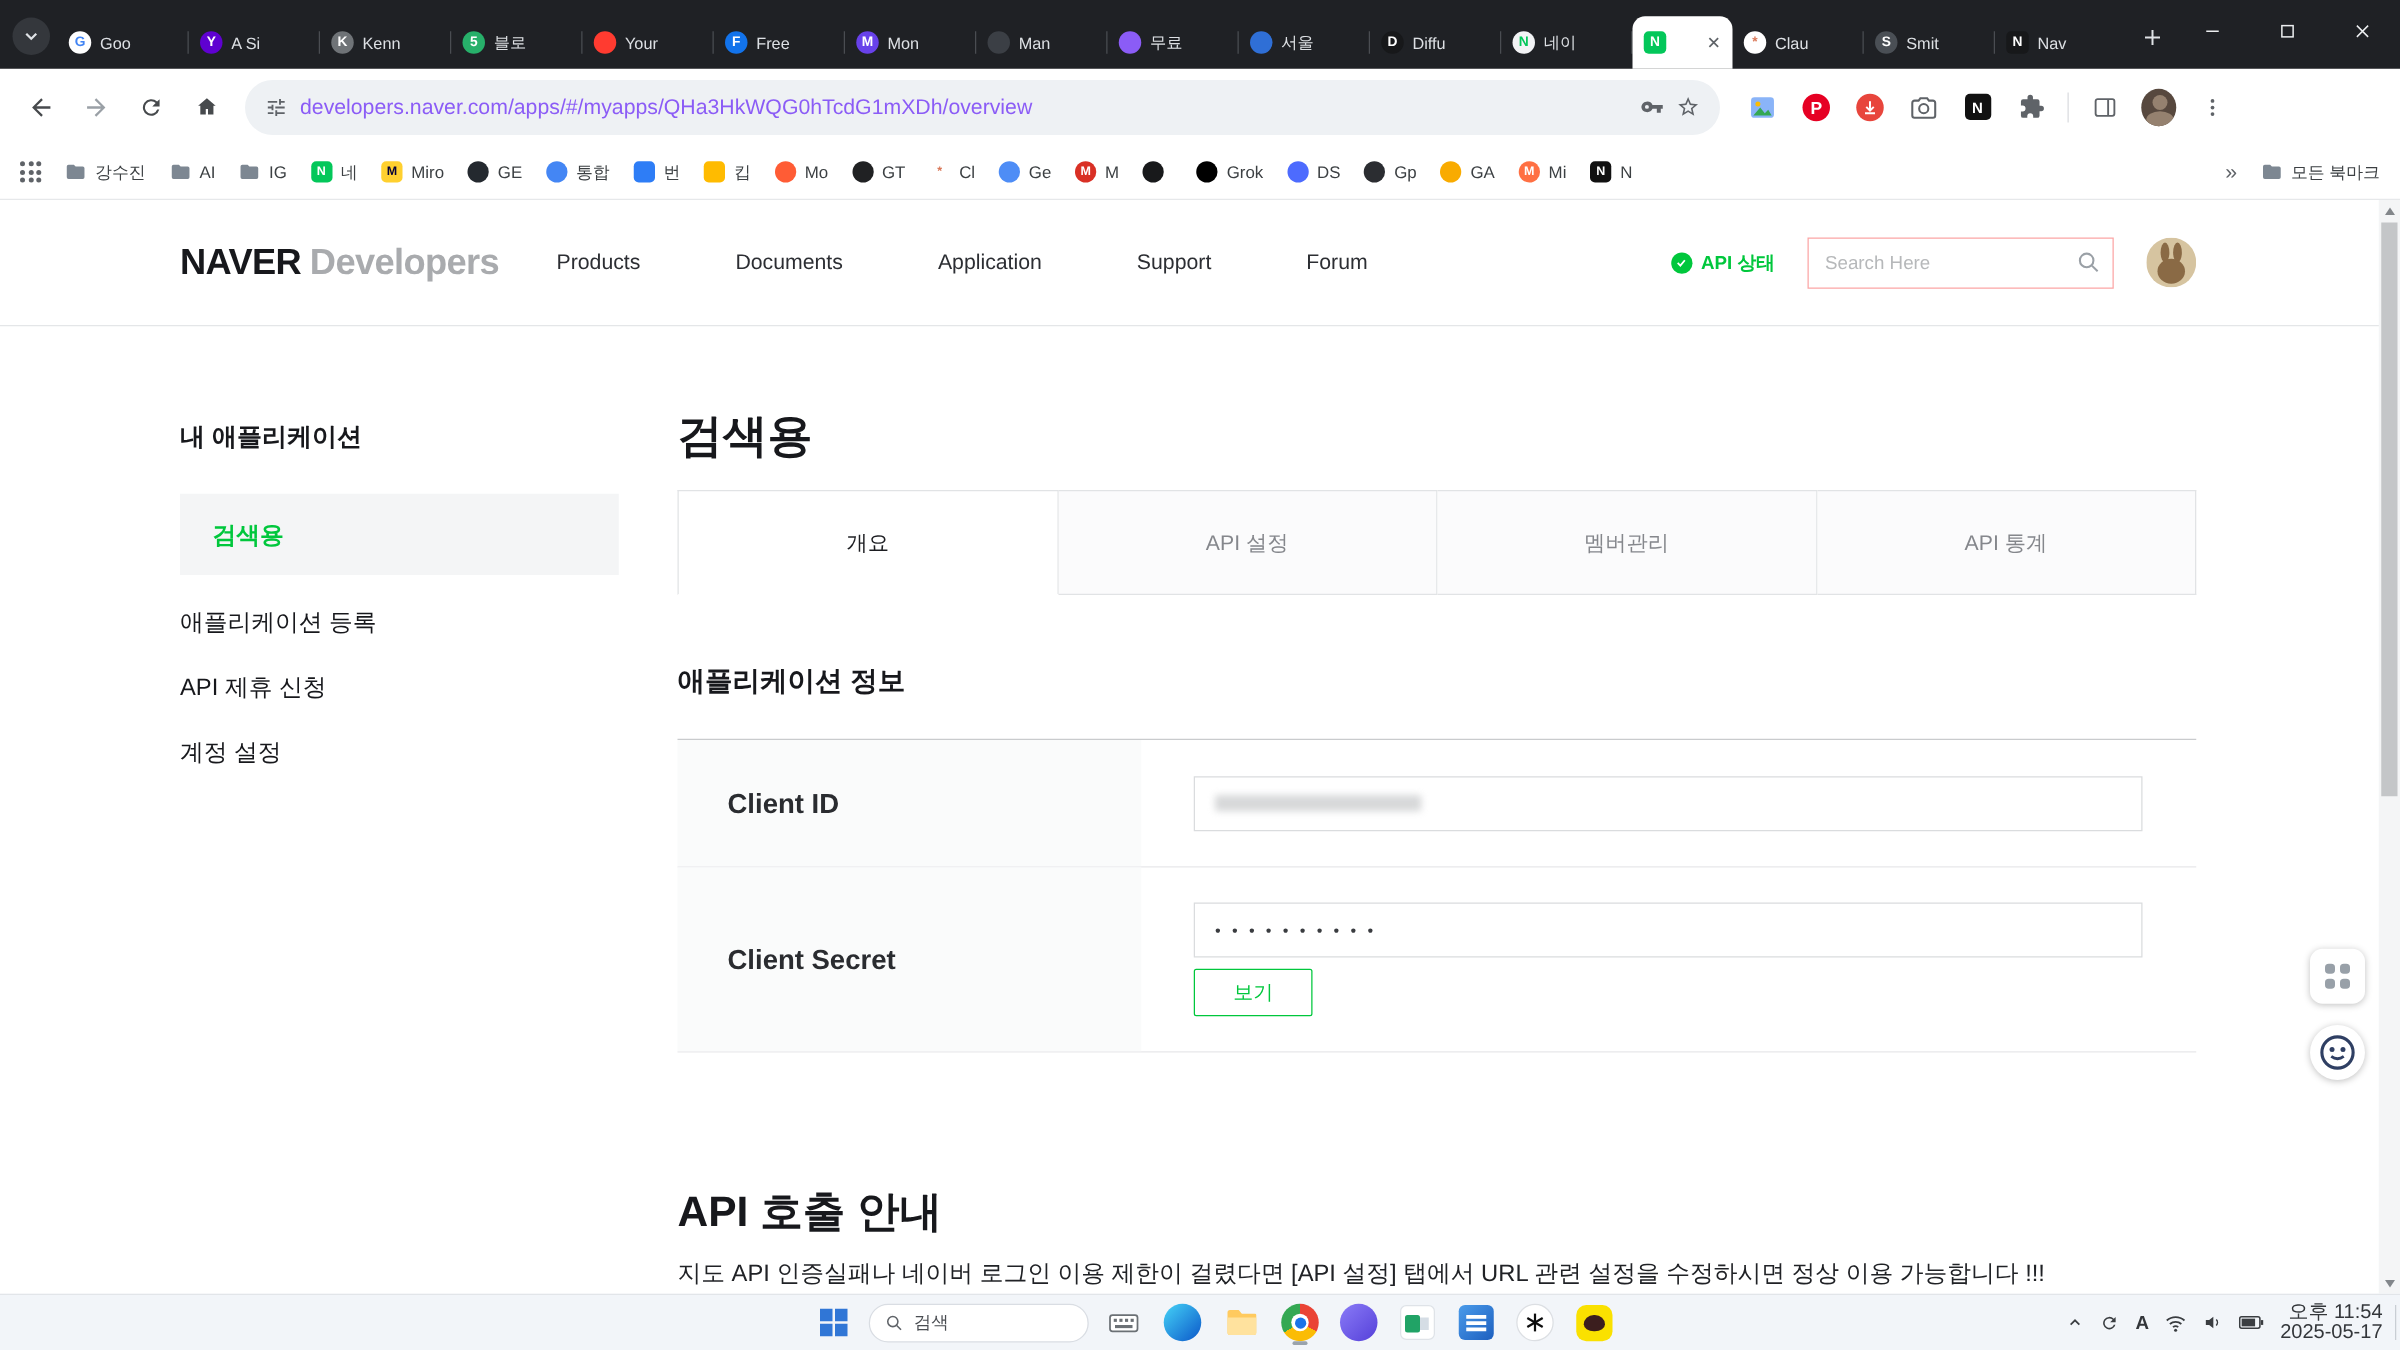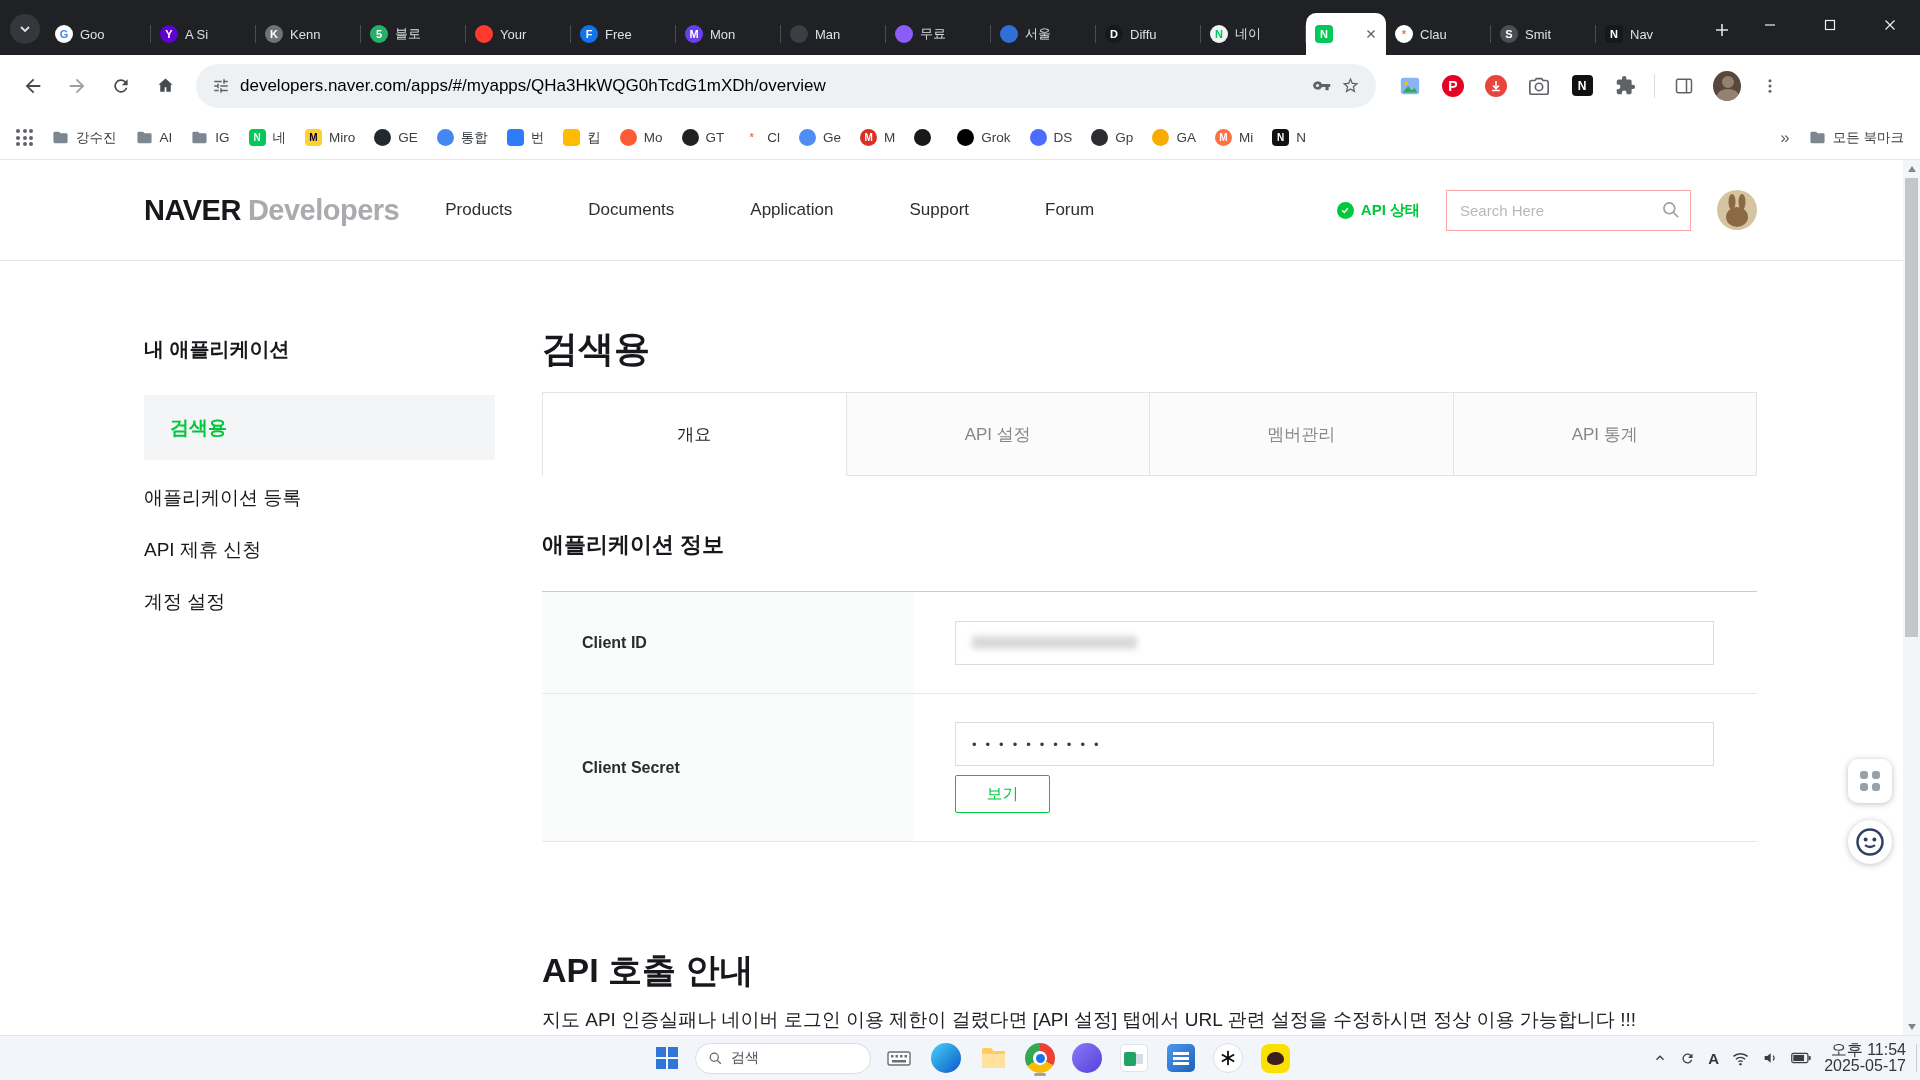--- a/index.html
+++ b/index.html
@@ -18,21 +18,21 @@
   .fav.sq{border-radius:4px}
   .tab-label{white-space:nowrap;overflow:hidden;flex:1}
   .newtab{width:30px;height:30px;margin:0 0 10px 6px;display:flex;align-items:center;justify-content:center;border-radius:50%;flex:none}
   .win-controls{position:absolute;right:0;top:0;height:50px;display:flex}
   .win-btn{width:60px;height:100%;display:flex;align-items:center;justify-content:center}
 
   
   .toolbar{height:61px;background:#fff;display:flex;align-items:center;padding:0 12px;gap:2px;flex:none}
   .nav-ic{width:42px;height:42px;border-radius:50%;display:flex;align-items:center;justify-content:center;flex:none}
   .omnibox{width:1180px;height:44px;background:#eef1f4;border-radius:22px;display:flex;align-items:center;padding:0 16px;margin:0 8px;gap:10px;flex:none}
-  .omni-url{font-size:17px;color:#000000;flex:1;white-space:nowrap;overflow:hidden}
+  .omni-url{font-size:17px;color:#8b5cf6;flex:1;white-space:nowrap;overflow:hidden}
   .ext-area{display:flex;align-items:center;gap:15px;margin-left:10px}
   .ext-ic{width:28px;height:28px;display:flex;align-items:center;justify-content:center;flex:none}
   .ext-divider{width:1px;height:24px;background:#dadce0}
   .pin-ic{width:22px;height:22px;border-radius:50%;background:#e60023;color:#fff;font-weight:700;font-size:14px;display:flex;align-items:center;justify-content:center}
   .dl-ic{width:22px;height:22px;border-radius:50%;background:#e8453c;display:flex;align-items:center;justify-content:center}
   .n-sq{width:21px;height:21px;border-radius:4px;background:#111;color:#fff;font-size:12px;font-weight:700;display:flex;align-items:center;justify-content:center}
   .profile-ic{width:30px;height:30px;border-radius:50%;background:#57483e;position:relative;overflow:hidden}
   .profile-ic:before{content:"";position:absolute;left:9px;top:5px;width:12px;height:12px;border-radius:50%;background:#95816f}
   .profile-ic:after{content:"";position:absolute;left:4px;top:18px;width:22px;height:14px;border-radius:50%;background:#95816f}
 
@@ -70,21 +70,21 @@
 
   .main{position:absolute;left:542px;top:170px;width:1215px}
   .pg-title{font-size:36px;line-height:38px;font-weight:700;color:#17181c;margin-bottom:24px}
   .tabs-ui{display:flex;height:84px}
   .tab-ui{flex:1;display:flex;align-items:center;justify-content:center;font-size:17px;color:#85878c;background:#fbfbfc;border:1px solid #e1e3e5;border-left:none;cursor:pointer;white-space:nowrap}
   .tab-ui:first-child{border-left:1px solid #e1e3e5}
   .tab-ui.active{background:#fff;border-bottom-color:#fff;color:#1c1d21}
   .sec-title{font-size:22px;line-height:26px;font-weight:700;color:#17181c;margin-top:56px}
   .info-table{margin-top:33px;border-top:1px solid #c9cbcd}
   .row{display:flex;border-bottom:1px solid #e7e8ea}
-  .row-label{width:371px;background:#fafbfb;display:flex;align-items:center;padding-left:40px;font-size:16px;font-weight:700;color:#2a2c30;flex:none}
+  .row-label{width:371px;background:#fafbfb;display:flex;align-items:center;padding-left:40px;font-size:22px;font-weight:700;color:#2a2c30;flex:none}
   .row-value{flex:1;padding-left:42px;display:flex;flex-direction:column;justify-content:center}
   .row.client-id{height:102px}
   .row.client-secret{height:148px}
   .txt-input{width:759px;height:44px;border:1px solid #dadcde;background:#fff;display:flex;align-items:center;padding:0 16px}
   .redact{width:165px;height:13px;background:#bdbfc1;opacity:.6;filter:blur(3px);border-radius:2px}
   .secret-dots{font-size:13px;letter-spacing:9px;color:#3a3c40}
   .btn-view{margin-top:9px;width:95px;height:38px;border:1px solid #00c73c;color:#00c73c;background:#fff;font-size:16px;border-radius:2px;cursor:pointer;font-family:inherit}
   .guide-title{font-size:34px;line-height:36px;font-weight:700;color:#17181c;margin-top:110px}
   .guide-text{font-size:19px;line-height:24px;color:#202226;margin-top:20px;white-space:nowrap}
 

